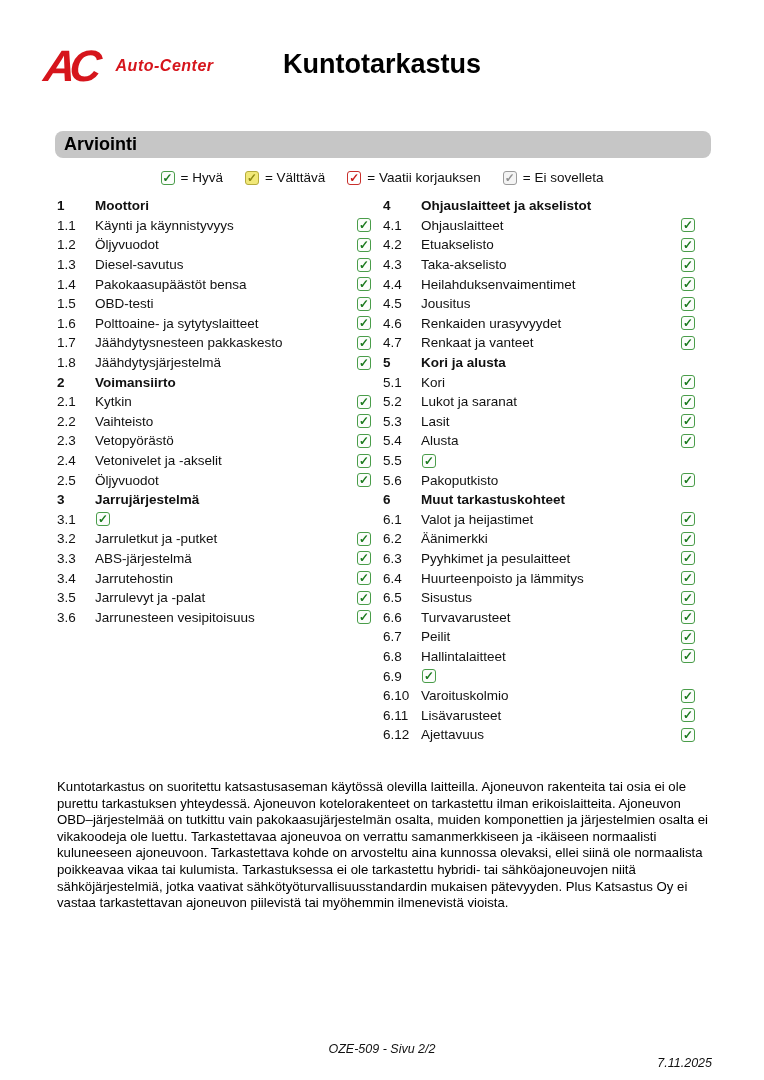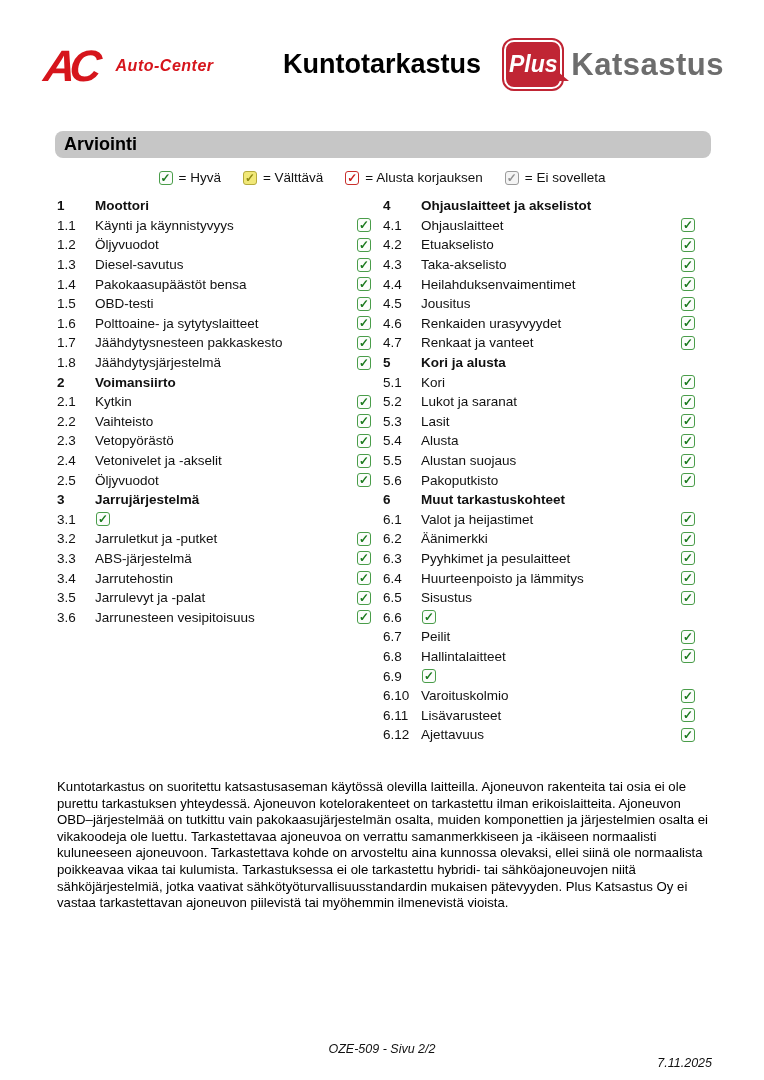--- a/index.html
+++ b/index.html
@@ -50,43 +50,36 @@
 <body>
 
 <div class="page">
 
   <div class="hdr">
     <div class="logo-ac">
       <span class="ac-mark">AC</span>
       <span class="ac-name">Auto-Center</span>
     </div>
     <div class="doc-title">Kuntotarkastus</div>
-    <div class="logo-plus">
-      <span class="plus-badge">
-        <span>Plus</span>
-        <span class="plus-tail"></span>
-      </span>
-      <span class="plus-name">Katsastus</span>
-    </div>
   </div>
 
   <div class="section-bar">Arviointi</div>
 
   <div class="legend" id="legend">
       <span class="legend-item">
         <span class="cb" style="border-color: rgb(74, 157, 74); background: rgb(251, 253, 251); color: rgb(28, 122, 31);">✓</span>
         <span class="legend-label">= Hyvä</span>
       </span>
       <span class="legend-item">
         <span class="cb" style="border-color: rgb(181, 171, 61); background: rgb(241, 232, 120); color: rgb(143, 138, 18);">✓</span>
         <span class="legend-label">= Välttävä</span>
       </span>
       <span class="legend-item">
         <span class="cb" style="border-color: rgb(201, 48, 44); background: rgb(255, 255, 255); color: rgb(201, 32, 28);">✓</span>
-        <span class="legend-label">= Alusta korjauksen</span>
+        <span class="legend-label">= Vaatii korjauksen</span>
       </span>
       <span class="legend-item">
         <span class="cb" style="border-color: rgb(155, 155, 155); background: rgb(244, 244, 244); color: rgb(143, 143, 143);">✓</span>
         <span class="legend-label">= Ei sovelleta</span>
       </span>
     </div>
 
   <div class="checklist" id="checklist">
       <div class="col col-left">
         <div class="row header">
@@ -320,21 +313,20 @@
         </div>
         <div class="row">
           <span class="num">5.4</span>
           <span class="label">Alusta</span>
           <span class="cb-slot">
             <span class="cb" style="border-color: rgb(74, 157, 74); background: rgb(251, 253, 251); color: rgb(28, 122, 31);">✓</span>
           </span>
         </div>
         <div class="row">
           <span class="num">5.5</span>
-          <span class="label">Alustan suojaus</span>
           <span class="cb-slot">
             <span class="cb" style="border-color: rgb(74, 157, 74); background: rgb(251, 253, 251); color: rgb(28, 122, 31);">✓</span>
           </span>
         </div>
         <div class="row">
           <span class="num">5.6</span>
           <span class="label">Pakoputkisto</span>
           <span class="cb-slot">
             <span class="cb" style="border-color: rgb(74, 157, 74); background: rgb(251, 253, 251); color: rgb(28, 122, 31);">✓</span>
           </span>
@@ -374,20 +366,21 @@
         </div>
         <div class="row">
           <span class="num">6.5</span>
           <span class="label">Sisustus</span>
           <span class="cb-slot">
             <span class="cb" style="border-color: rgb(74, 157, 74); background: rgb(251, 253, 251); color: rgb(28, 122, 31);">✓</span>
           </span>
         </div>
         <div class="row">
           <span class="num">6.6</span>
+          <span class="label">Turvavarusteet</span>
           <span class="cb-slot">
             <span class="cb" style="border-color: rgb(74, 157, 74); background: rgb(251, 253, 251); color: rgb(28, 122, 31);">✓</span>
           </span>
         </div>
         <div class="row">
           <span class="num">6.7</span>
           <span class="label">Peilit</span>
           <span class="cb-slot">
             <span class="cb" style="border-color: rgb(74, 157, 74); background: rgb(251, 253, 251); color: rgb(28, 122, 31);">✓</span>
           </span>

